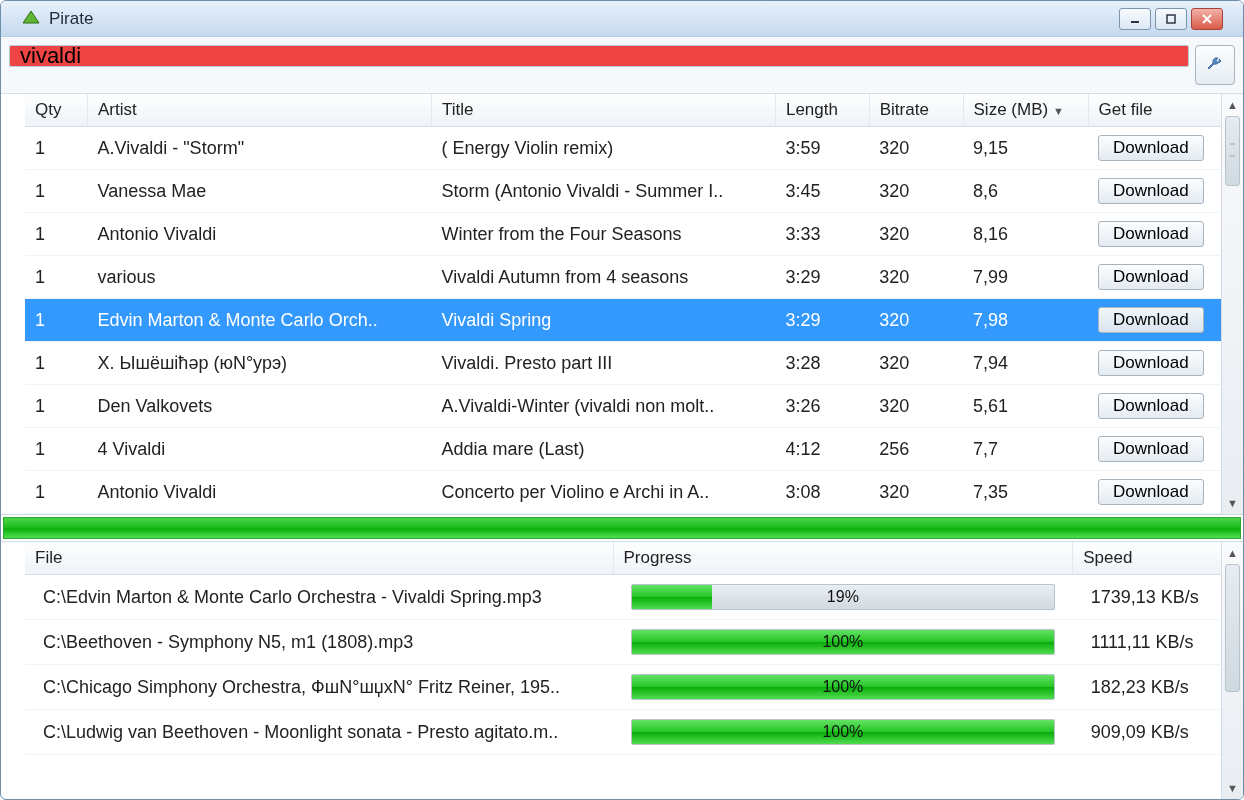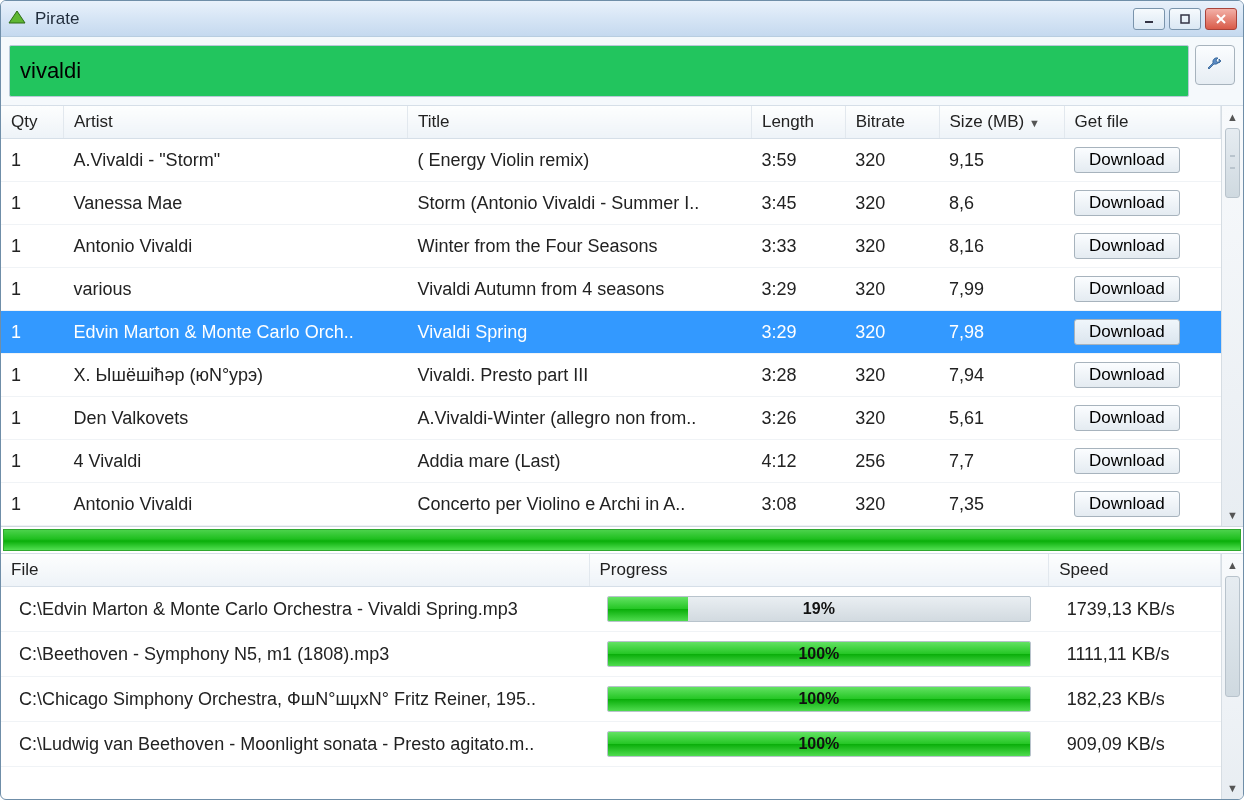--- a/index.html
+++ b/index.html
@@ -1,48 +1,48 @@
 <!DOCTYPE html>
 <html><head>
 <meta charset="utf-8">
 <style>
   * { box-sizing: border-box; margin: 0; padding: 0; font-family: "Segoe UI", Tahoma, sans-serif; }
   body { background: #fff; width: 1244px; height: 800px; overflow: hidden; }
   .window { width: 1244px; height: 800px; border: 1px solid #6f8ea8; border-radius: 6px; overflow: hidden; display: flex; flex-direction: column; }
-  .titlebar { height: 36px; background: linear-gradient(to bottom, #e9f1fb 0%, #d6e5f5 50%, #c5d9ef 100%); display: flex; align-items: center; padding: 0 6px; border-bottom: 1px solid #b8cde0; }
+  .titlebar { height: 36px; background: linear-gradient(to bottom, #e9f1fb 0%, #d6e5f5 50%, #c5d9ef 100%); display: flex; align-items: center; padding: 0 20px; border-bottom: 1px solid #b8cde0; }
   .titlebar .appicon { width: 20px; height: 20px; margin-right: 8px; }
   .titlebar .title { font-size: 17px; color: #1f2b3a; flex: 1; }
   .titlebar .win-controls { display: flex; gap: 4px; }
   .titlebar .win-btn { width: 32px; height: 22px; border: 1px solid #7a94ac; border-radius: 3px; background: linear-gradient(#f6fafd,#dbe8f4); display:flex; align-items:center; justify-content:center; font-size:12px; color:#334; }
   .titlebar .win-btn.close { background: linear-gradient(#f3b1a8,#d95b49); color:#fff; border-color:#a9433a; }
   .topbar { display:flex; gap:6px; padding:8px; border-bottom:1px solid #d6dfe8; background:#f5f9fc; }
-  .search-input { flex:1; font-size:22px; padding:4px 10px; border:1px solid #b9c9d8; border-radius:2px; background:#22c55e; height:52px; }
+  .search-input { flex:1; font-size:22px; padding:4px 10px; border:1px solid #b9c9d8; border-radius:2px; background:#ef4444; height:22px; }
   .btn { border:1px solid #a7b3bd; border-radius:4px; background:linear-gradient(#fbfdff,#e6edf3); font-size:17px; padding:4px 18px; cursor:pointer; height:40px; }
   .btn.wrench { width:40px; padding:0; display:flex; align-items:center; justify-content:center; }
   .results { flex: 0 0 auto; display:flex; border-bottom:1px solid #d0d8df; }
   .table-wrap { flex:1; overflow:hidden; }
-  table { width:100%; border-collapse:collapse; }
+  table { width:100%; border-collapse:collapse;margin-left:24px; }
   thead th { text-align:left; font-weight:400; font-size:17px; padding:6px 10px; border-bottom:1px solid #d6dfe8; background:linear-gradient(#fdfefe,#eef3f8); border-right:1px solid #e2e8ee; color:#222; white-space:nowrap; }
   tbody td { font-size:18px; padding:8px 10px; border-bottom:1px solid #f0f3f6; color:#222; white-space:nowrap; overflow:hidden; text-overflow:ellipsis; }
   tbody tr.selected td { background:#3399ff; color:#fff; }
   .dl-btn { border:1px solid #a7b3bd; border-radius:3px; background:linear-gradient(#fbfdff,#e4ebf1); font-size:17px; padding:2px 14px; cursor:pointer; }
   tbody tr.selected .dl-btn { background:linear-gradient(#f0f6fb,#dbe5ee); }
   .vscroll { width:22px; background:linear-gradient(#f8fafc,#e8edf2); border-left:1px solid #d6dde3; display:flex; flex-direction:column; }
   .vscroll .arrow { height:22px; display:flex; align-items:center; justify-content:center; font-size:11px; color:#555; }
   .vscroll .track { flex:1; position:relative; }
   .vscroll .thumb { position:absolute; left:3px; right:3px; background:linear-gradient(#e6ecf1,#cfd9e0); border:1px solid #b8c3cc; border-radius:3px; }
   .vscroll .grip { position:absolute; left:4px; right:4px; top:26px; height:14px; border-top:2px solid #b9c4cd; border-bottom:2px solid #b9c4cd; }
   .divider-bar { height:22px; background:linear-gradient(to bottom,#4bd24b 0%, #1fbf1f 45%, #0aae0a 55%, #52e052 100%); margin:2px; border:1px solid #2fa82f; }
   .downloads { flex:1; display:flex; border-top:1px solid #d6dfe8; overflow:hidden; }
   .downloads table { width:100%; }
   .downloads tbody td { padding:9px 18px; font-size:18px; }
   .progress-cell { display:flex; align-items:center; }
   .progress { position:relative; flex:1; height:26px; border:1px solid #b8c3cc; border-radius:2px; background:linear-gradient(#e9eef2,#d2dae0); overflow:hidden; }
   .progress .fill { position:absolute; top:0; bottom:0; left:0; background:linear-gradient(to bottom,#63e263 0%,#24c624 50%,#0aae0a 51%,#4fdc4f 100%); }
-  .progress .pct { position:absolute; inset:0; display:flex; align-items:center; justify-content:center; font-weight:700; font-size:16px; color:#111; }
+  .progress .pct { position:absolute; inset:0; display:flex; align-items:center; justify-content:center; font-weight:400; font-size:16px; color:#111; }
   .col-qty{width:60px} .col-artist{width:330px} .col-title{width:330px} .col-length{width:90px} .col-bitrate{width:90px} .col-size{width:120px} .col-get{width:150px}
   .dl-col-file{width:582px} .dl-col-prog{width:455px} .dl-col-speed{width:170px}
   .sort-arrow{font-size:11px;color:#555}
 </style>
 </head>
 <body>
 
 <div class="window">
   <div class="titlebar">
     <span class="appicon">
@@ -145,21 +145,21 @@
               <td class="col-artist">Х. Ышёшіћәр (юN°урэ)</td>
               <td class="col-title">Vivaldi. Presto part III</td>
               <td class="col-length">3:28</td>
               <td class="col-bitrate">320</td>
               <td class="col-size">7,94</td>
               <td class="col-get"><button class="dl-btn">Download</button></td>
             </tr>
             <tr>
               <td class="col-qty">1</td>
               <td class="col-artist">Den Valkovets</td>
-              <td class="col-title">A.Vivaldi-Winter (allegro non from..</td>
+              <td class="col-title">A.Vivaldi-Winter (vivaldi non molt..</td>
               <td class="col-length">3:26</td>
               <td class="col-bitrate">320</td>
               <td class="col-size">5,61</td>
               <td class="col-get"><button class="dl-btn">Download</button></td>
             </tr>
             <tr>
               <td class="col-qty">1</td>
               <td class="col-artist">4 Vivaldi</td>
               <td class="col-title">Addia mare (Last)</td>
               <td class="col-length">4:12</td>

